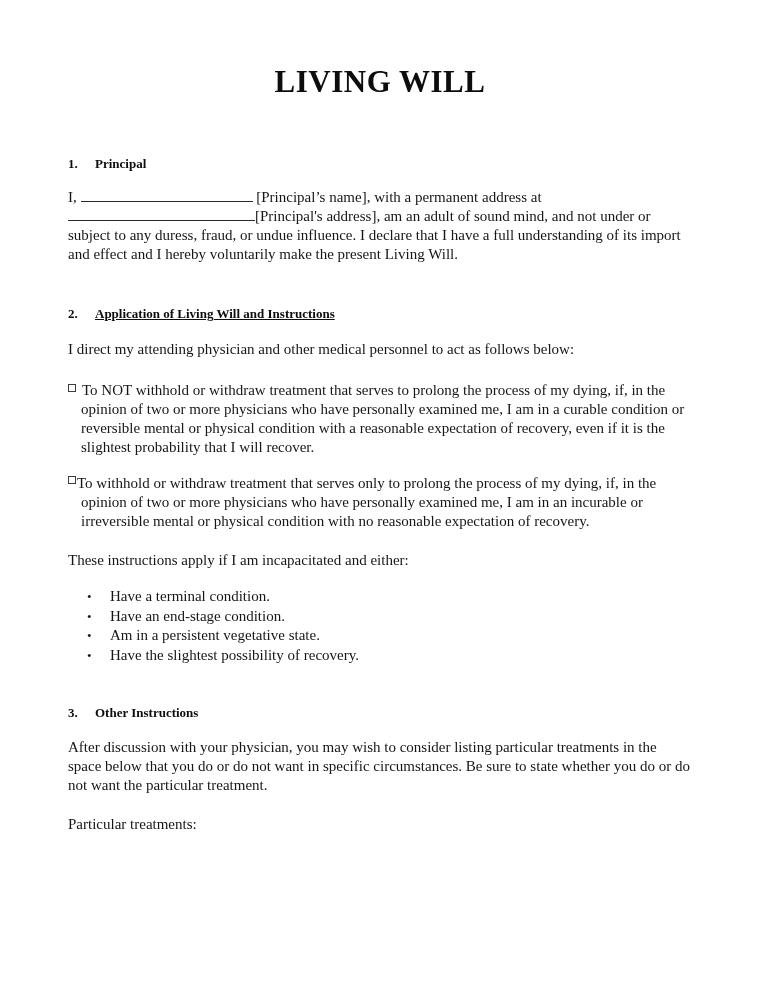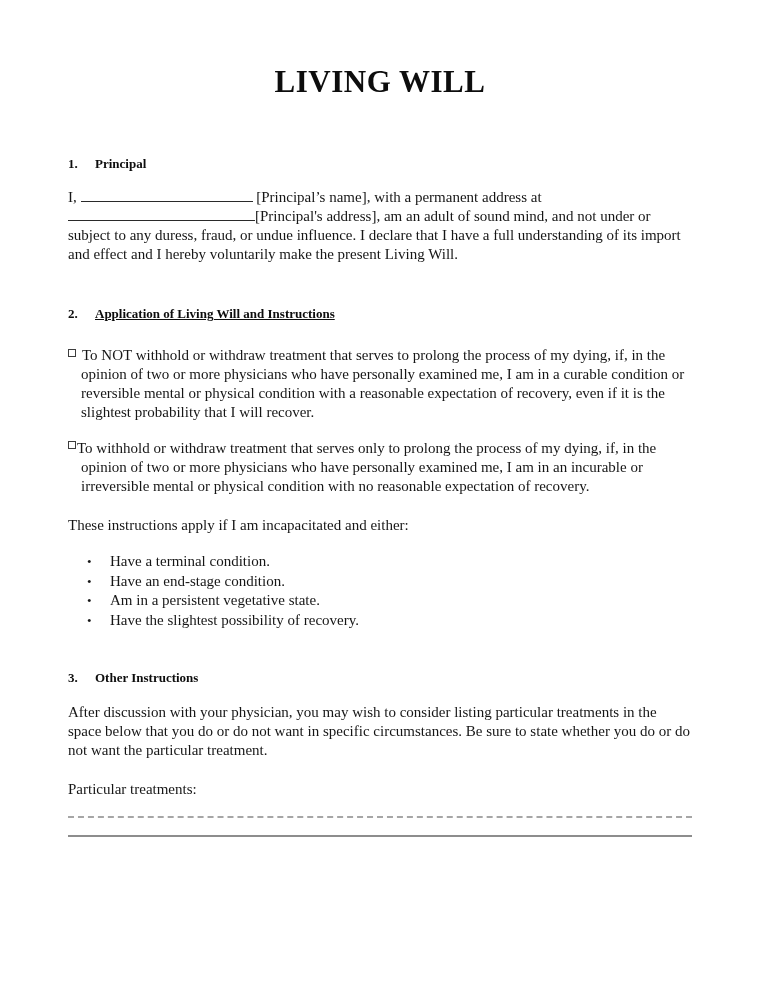--- a/index.html
+++ b/index.html
@@ -73,20 +73,21 @@
     <span>I,</span>
     <span class="blank blank-name"></span>
     <span>[Principal’s name], with a permanent address at</span>
     <span class="blank blank-address"></span><span>[Principal's address], am an adult of sound mind, and not under or subject to any duress, fraud, or undue influence. I declare that I have a full understanding of its import and effect and I hereby voluntarily make the present Living Will.</span>
   </p>
 
   <h2 class="sec-heading" id="sec2-heading">
     <span class="num">2.</span><span>Application of Living Will and Instructions</span>
   </h2>
 
+  <p class="intro-para">I direct my attending physician and other medical personnel to act as follows below:</p>
 
   <p class="option">
     <span class="checkbox spaced"></span><span>To NOT withhold or withdraw treatment that serves to prolong the process of my dying, if, in the opinion of two or more physicians who have personally examined me, I am in a curable condition or reversible mental or physical condition with a reasonable expectation of recovery, even if it is the slightest probability that I will recover.</span>
   </p>
 
   <p class="option">
     <span class="checkbox tight"></span><span>To withhold or withdraw treatment that serves only to prolong the process of my dying, if, in the opinion of two or more physicians who have personally examined me, I am in an incurable or irreversible mental or physical condition with no reasonable expectation of recovery.</span>
   </p>
 
   <p class="conditions-intro">These instructions apply if I am incapacitated and either:</p>

